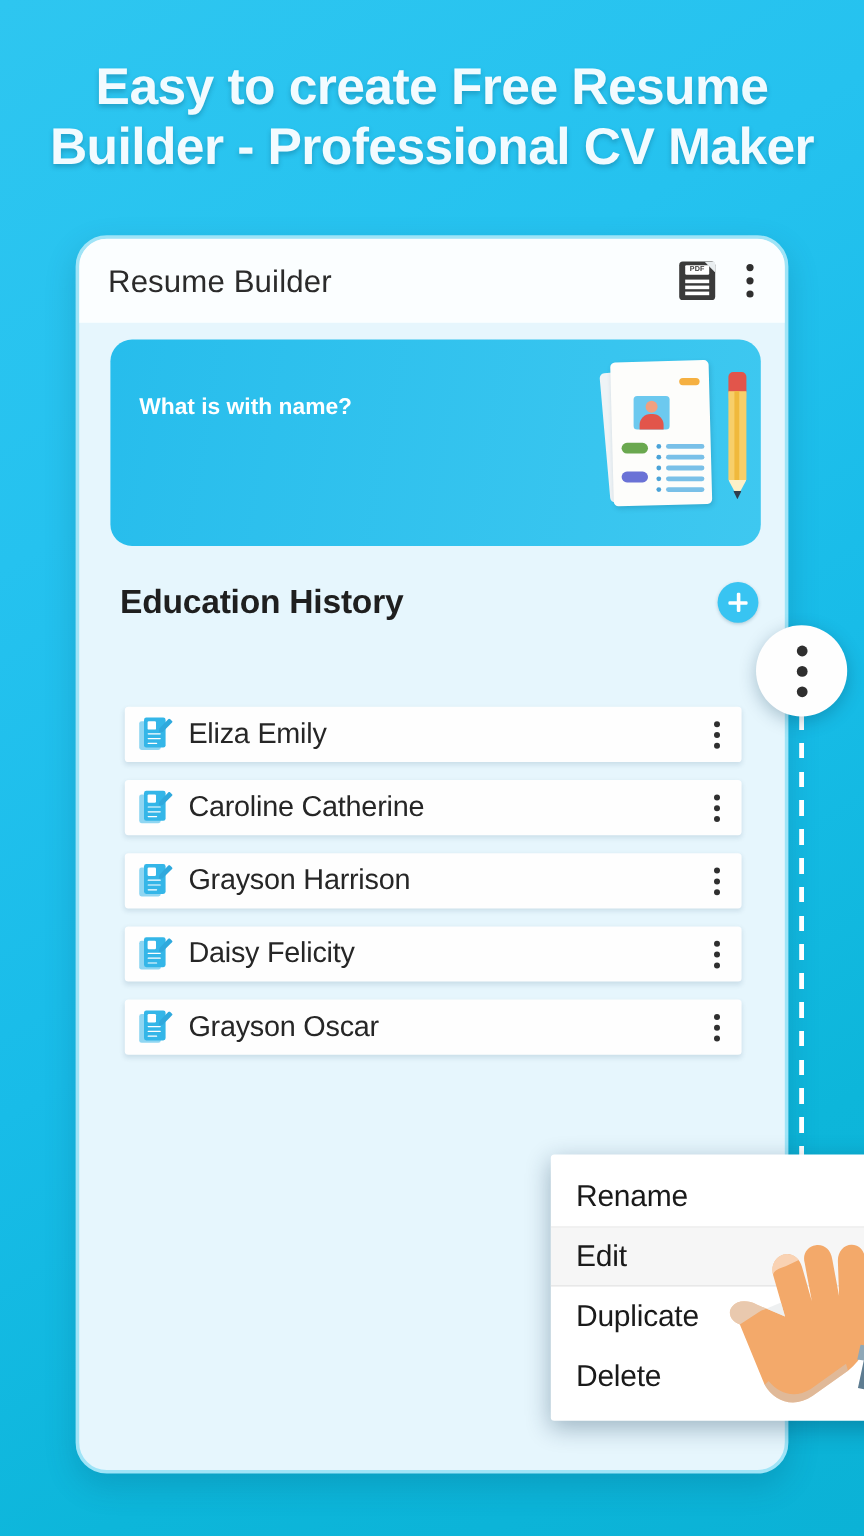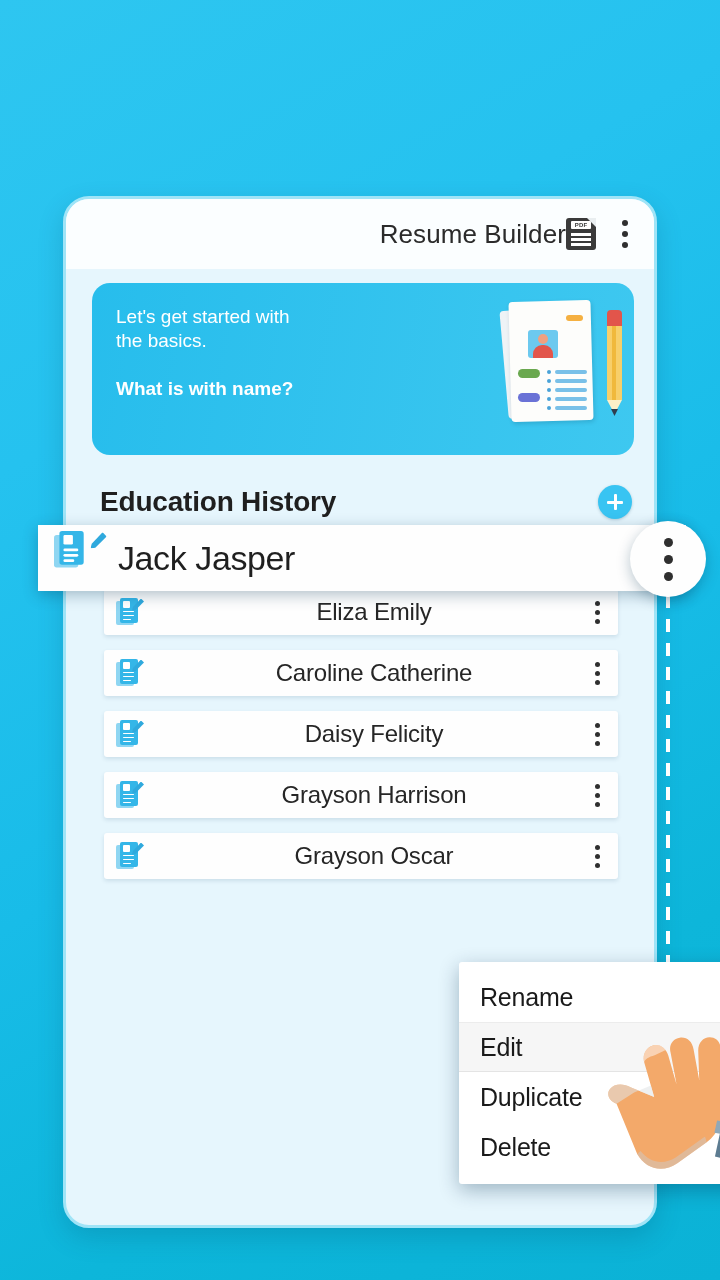--- a/index.html
+++ b/index.html
@@ -45,21 +45,20 @@
     background:#fbfeff;
     display:flex;
     align-items:center;
     padding:0 22px 0 24px;
   }
   .appbar-title {
     font-size:26px;
     color:#2b2b2b;
     flex:1;
     letter-spacing:0.1px;
-    text-align:right;
   }
   .pdf-icon { width:30px; height:32px; position:relative; margin-right:22px; }
   .pdf-icon .body {
     position:absolute; inset:0;
     background:#3a3a3a;
     border-radius:3px;
   }
   .pdf-icon .fold {
     position:absolute; right:0; top:0;
     width:9px; height:9px;
@@ -152,21 +151,21 @@
     position:relative;
     box-shadow:0 1px 3px rgba(0,70,100,0.25);
   }
   .addbtn:before, .addbtn:after {
     content:""; position:absolute; background:#fff; border-radius:1px;
   }
   .addbtn:before { left:9px; top:16px; width:16px; height:3px; }
   .addbtn:after  { left:15.5px; top:9px; width:3px; height:16px; }
 
   
-  .list { position:absolute; left:0; top:390px; width:100%; padding:0 36px 0 38px;text-align:center; }
+  .list { position:absolute; left:0; top:390px; width:100%; padding:0 36px 0 38px; }
   .row {
     height:46px;
     background:#fefefe;
     border-radius:3px;
     display:flex; align-items:center;
     padding:0 14px 0 12px;
     margin-bottom:15px;
     box-shadow:0 2px 4px rgba(0,60,90,0.12);
   }
   .row-name { flex:1; font-size:24px; color:#262626; margin-left:14px; letter-spacing:-0.2px; }
@@ -244,20 +243,22 @@
   .menu-item.active { background:#f6f6f6; border-top:1px solid #ececec; border-bottom:1px solid #e4e4e4; }
 
   
   .hand { position:absolute; left:598px; top:1026px; width:150px; height:150px; z-index:11; }
 </style>
 </head>
 <body>
 
 <div id="stage">
 
+  <div class="headline">Easy to create Free Resume
+Builder - Professional CV Maker</div>
 
   <div class="phone">
 
     <div class="appbar">
       <div class="appbar-title">Resume Builder</div>
 
       <div class="pdf-icon">
         <div class="body"></div>
         <div class="fold"></div>
         <div class="tag">PDF</div>
@@ -267,22 +268,20 @@
       </div>
 
       <div class="kebab">
         <i></i>
         <i></i>
         <i></i>
       </div>
     </div>
 
     <div class="hello">
-      <div class="hello-sub">Let's get started with
-the basics.</div>
       <div class="hello-q">What is with name?</div>
 
       <div class="illus">
         <div class="paper2"></div>
         <div class="paper"></div>
         <div class="orange"></div>
         <div class="avatar">
           <div class="head"></div>
           <div class="torso"></div>
         </div>
@@ -355,39 +354,39 @@
       <div class="row">
         <div class="docicon">
           <div class="back"></div>
           <div class="front"></div>
           <div class="ph"></div>
           <div class="l l1"></div>
           <div class="l l2"></div>
           <div class="l l3"></div>
           <div class="pen"></div>
         </div>
-        <div class="row-name">Daisy Felicity</div>
+        <div class="row-name">Grayson Harrison</div>
         <div class="kebab">
           <i></i>
           <i></i>
           <i></i>
         </div>
       </div>
 
       <div class="row">
         <div class="docicon">
           <div class="back"></div>
           <div class="front"></div>
           <div class="ph"></div>
           <div class="l l1"></div>
           <div class="l l2"></div>
           <div class="l l3"></div>
           <div class="pen"></div>
         </div>
-        <div class="row-name">Grayson Harrison</div>
+        <div class="row-name">Daisy Felicity</div>
         <div class="kebab">
           <i></i>
           <i></i>
           <i></i>
         </div>
       </div>
 
       <div class="row">
         <div class="docicon">
           <div class="back"></div>
@@ -402,32 +401,20 @@
         <div class="kebab">
           <i></i>
           <i></i>
           <i></i>
         </div>
       </div>
 
     </div>
   </div>
 
-  <div class="callout">
-    <div class="docicon">
-      <div class="back"></div>
-      <div class="front"></div>
-      <div class="ph"></div>
-      <div class="l l1"></div>
-      <div class="l l2"></div>
-      <div class="l l3"></div>
-      <div class="pen"></div>
-    </div>
-    <div class="callout-name">Jack Jasper</div>
-  </div>
 
   <div class="callout-kebab">
     <i></i>
     <i></i>
     <i></i>
   </div>
 
   <div class="dashed"></div>
 
   <div class="menu">

